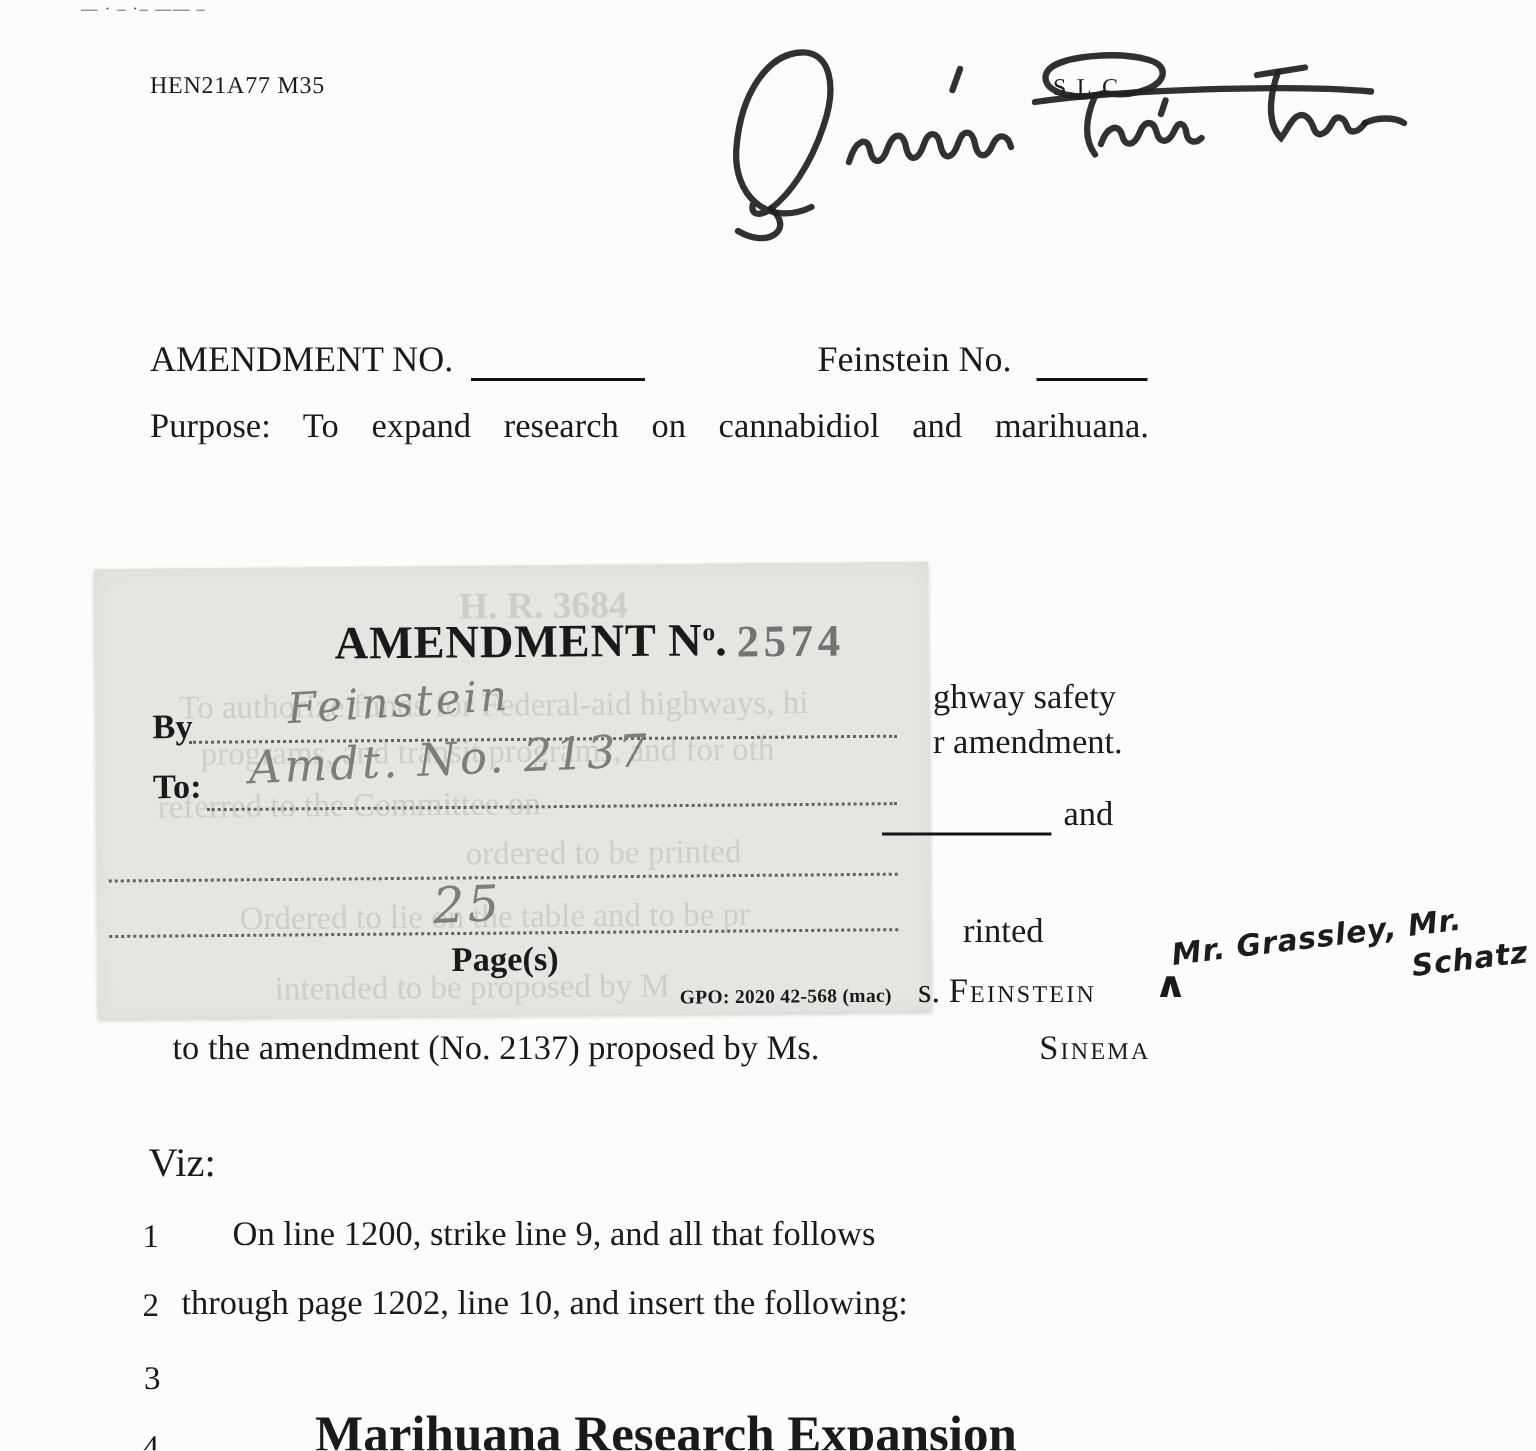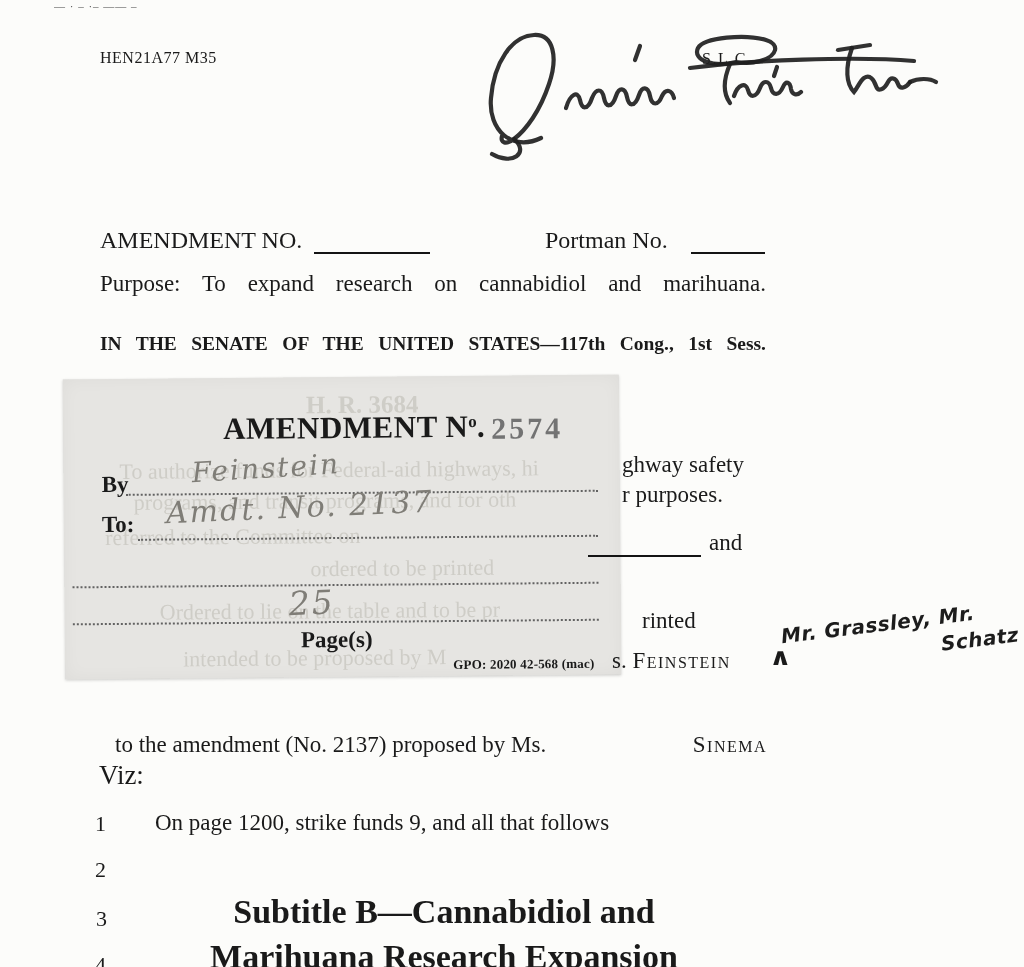--- a/index.html
+++ b/index.html
@@ -62,21 +62,21 @@
   .dot-pg{left:8px;top:244px;width:526px;}
   .pencil{color:#7f7d77;font-style:italic;font-family:"DejaVu Serif",serif;letter-spacing:2px;white-space:nowrap;}
   .hw-by{left:128px;top:74px;font-size:28px;transform:rotate(-3deg);}
   .hw-to{left:102px;top:112px;font-size:30px;transform:rotate(-2deg);}
   .hw-pages{left:224px;top:206px;font-size:33px;transform:rotate(-2deg);}
   .pages-label{left:236px;top:250px;font-size:23px;font-weight:bold;}
   .gpo{left:388px;top:281px;font-size:13px;font-weight:bold;letter-spacing:.2px;white-space:nowrap;}
   
   .amend-l1{left:115px;top:686px;width:652px;font-size:23px;
     text-align:justify;text-align-last:justify;white-space:nowrap;display:flex;justify-content:space-between;}
-  .amend-l1 span{white-space:pre;margin-top:46px;}
+  .amend-l1 span{white-space:pre;}
   .amend-l2{left:115px;top:716px;font-size:23px;}
   .viz{left:99px;top:760px;font-size:27px;}
   .linenum{font-size:22px;}
   .n1{left:95px;top:811px;}
   .n2{left:95px;top:857px;}
   .n3{left:96px;top:906px;}
   .n4{left:95px;top:952px;}
   .bodyline{font-size:23px;}
   .t1{left:155px;top:810px;width:612px;text-align:justify;text-align-last:justify;display:flex;justify-content:space-between;}
   .t1 span{white-space:pre;}
@@ -105,26 +105,25 @@
     <path d="M 252,38 C 246,52 244,66 252,77"></path>
     <path d="M 256,70 C 260,58 268,56 270,64 C 272,72 278,72 282,62 C 285,54 291,54 293,62 C 295,70 301,70 305,61 C 308,54 312,56 313,63 C 314,69 319,70 323,66"></path>
     <path d="M 296,50 L 299,41"></path>
     <path d="M 360,24 L 392,19"></path>
     <path d="M 374,22 C 367,42 368,58 376,66 C 380,61 382,55 386,52 C 392,48 396,54 398,60 C 400,66 406,64 410,56 C 413,50 418,52 420,58 C 422,64 428,62 432,56"></path>
     <path d="M 432,56 C 440,52 452,52 458,56"></path>
   </svg>
 
   <div class="abs amend-no-label">AMENDMENT NO.</div>
   <div class="abs blank-line line-amendno"></div>
-  <div class="abs cal-label">Portman No.</div>
+  <div class="abs cal-label">Feinstein No.</div>
   <div class="abs blank-line line-cal"></div>
 
   <div class="abs purpose">Purpose: To expand research on cannabidiol and marihuana.</div>
 
-  <div class="abs senate">IN THE SENATE OF THE UNITED STATES—117th Cong., 1st Sess.</div>
 
   <div class="abs sticker">
     <div class="abs ghost g0">H. R. 3684</div>
     <div class="abs ghost g1">To authorize funds for Federal-aid highways, hi</div>
     <div class="abs ghost g2">programs, and transit programs, and for oth</div>
     <div class="abs ghost g3">referred to the Committee on</div>
     <div class="abs ghost g4">ordered to be printed</div>
     <div class="abs ghost g5">Ordered to lie on the table and to be pr</div>
     <div class="abs ghost g6">intended to be proposed by M</div>
 
@@ -142,42 +141,42 @@
     <div class="abs dotline dot-mid"></div>
 
     <div class="abs pencil hw-pages">25</div>
     <div class="abs dotline dot-pg"></div>
     <div class="abs pages-label">Page(s)</div>
 
     <div class="abs gpo">GPO: 2020   42-568 (mac)</div>
   </div>
 
   <div class="abs frag frag-1">ghway safety</div>
-  <div class="abs frag frag-2">r purposes.</div>
+  <div class="abs frag frag-2">r amendment.</div>
   <div class="abs blank-line line-and"></div>
   <div class="abs frag frag-and">and</div>
   <div class="abs frag frag-rinted">rinted</div>
   <div class="abs frag frag-feinstein"><span>s. </span><span class="smallcaps">Feinstein</span></div>
 
   <div class="abs caret">∧</div>
   <div class="abs hw-ink"><span>Mr. Grassley, Mr.</span><span class="l2">Schatz</span></div>
 
   <div class="abs amend-l1">
       <span>to the amendment (No. 2137) proposed by Ms. </span>
       <span class="smallcaps">Sinema</span>
     </div>
 
   <div class="abs viz">Viz:</div>
 
   <div class="abs linenum n1">1</div>
   <div class="abs bodyline t1">
-      <span>On page 1200, strike funds 9, and all that follows</span>
+      <span>On line 1200, strike line 9, and all that follows</span>
     </div>
 
   <div class="abs linenum n2">2</div>
+  <div class="abs bodyline t2">through page 1202, line 10, and insert the following:</div>
 
   <div class="abs linenum n3">3</div>
-  <div class="abs heading h3">Subtitle B—Cannabidiol and</div>
 
   <div class="abs linenum n4">4</div>
   <div class="abs heading h4">Marihuana Research Expansion</div>
 
 </div>
 
 </body></html>

